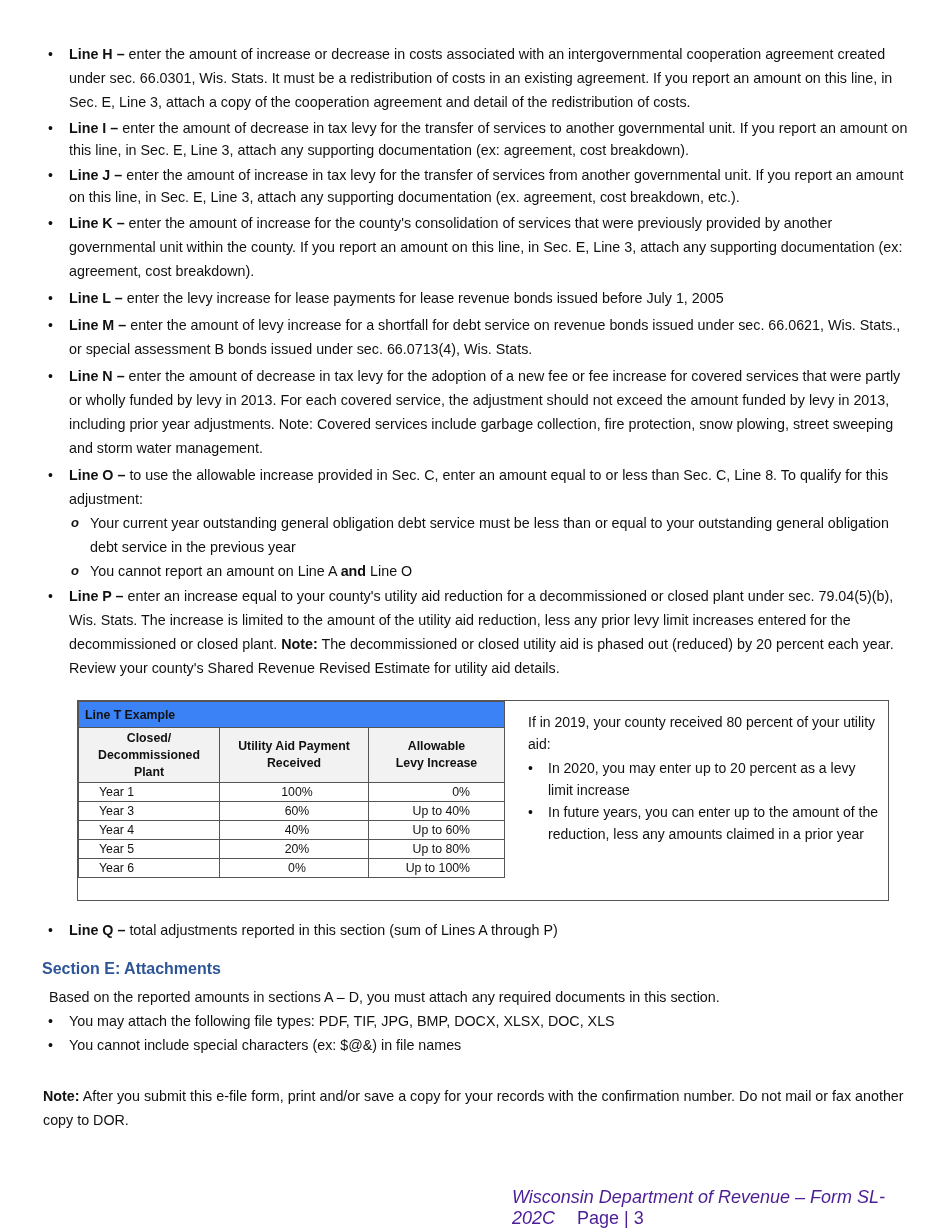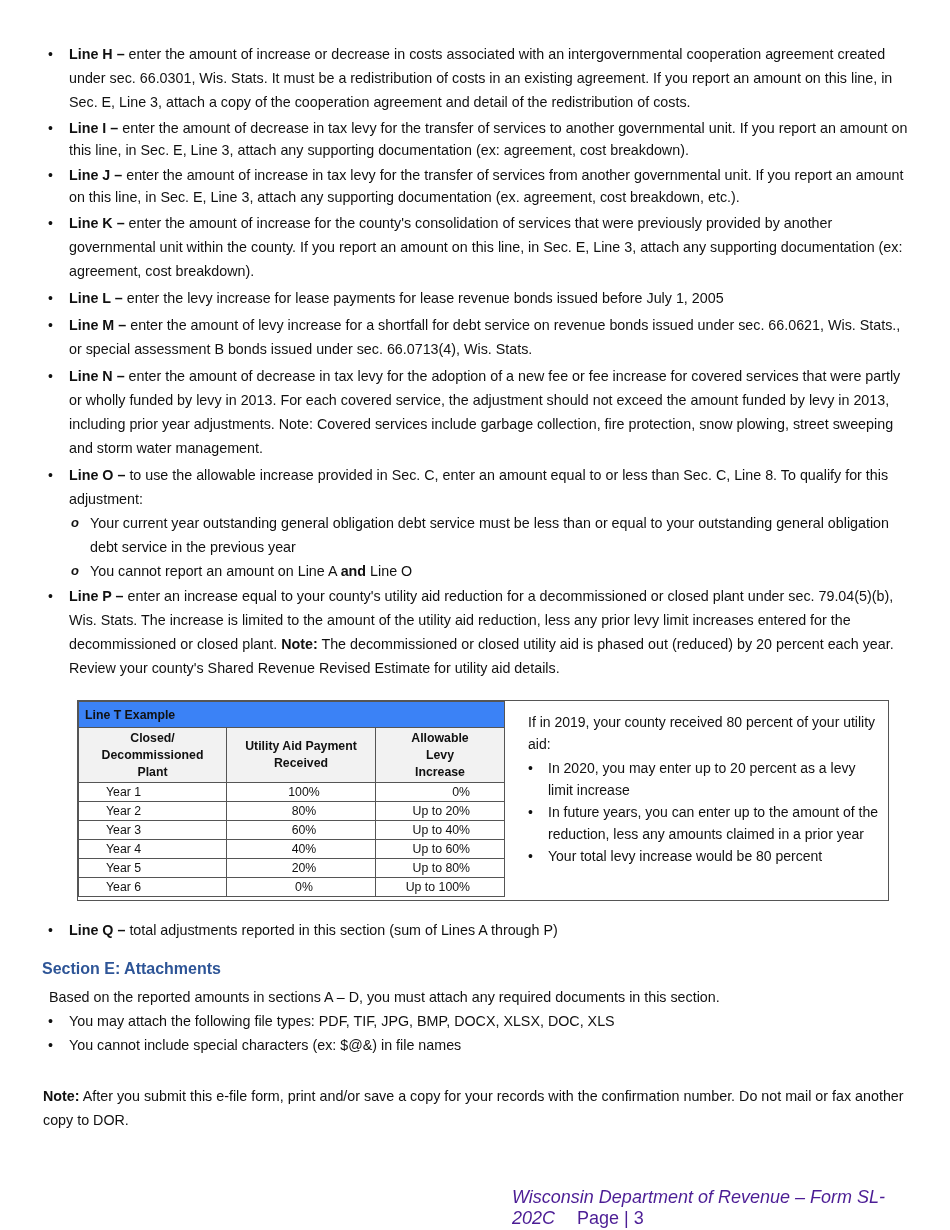--- a/index.html
+++ b/index.html
@@ -13,21 +13,21 @@
   .bold { font-weight:bold; }
   ul.sub { list-style:none; margin:0; padding:0; }
   ul.sub li { position:relative; padding-left:21px; }
   ul.sub li::before { content:"o"; position:absolute; left:2px; top:0; font-style:italic; font-weight:bold; font-size:13px; }
   .example { position:absolute; left:77px; top:700px; width:810px; height:199px; border:1px solid #555; }
   table.ex { position:absolute; left:0; top:0; width:427px; border-collapse:collapse; font-size:12.3px; }
   table.ex td, table.ex th { border:1px solid #555; padding:0 6px; }
   table.ex th.title { background:#3b82f6; text-align:left; height:25px; font-weight:bold; font-size:12.3px; }
   table.ex tr.hdr th { background:#f2f2f2; height:54px; text-align:center; font-weight:bold; line-height:17px; }
   table.ex tr.row td { height:18px; line-height:18px; }
-  table.ex td.c1 { padding-left:27px; width:114px; }
+  table.ex td.c1 { padding-left:20px; width:114px; }
   table.ex td.c2 { text-align:center; width:130px; padding-left:12px; }
   table.ex td.c3 { text-align:right; padding-right:34px; }
   .ex-note { position:absolute; left:450px; top:10px; width:350px; font-size:14px; line-height:22px; }
   .ex-note ul { list-style:none; margin:2px 0 0 0; padding:0; }
   .ex-note li { position:relative; padding-left:20px; }
   .ex-note li::before { content:"\2022"; position:absolute; left:0; }
   .sec-title { position:absolute; left:42px; top:960px; font-size:16px; font-weight:bold; color:#2e5597; }
   .sec-intro { position:absolute; left:49px; top:985px; font-size:14.3px; line-height:24px; }
   ul.att { list-style:none; margin:0; padding:0; position:absolute; left:48px; top:1009px; }
   ul.att li { position:relative; padding-left:21px; font-size:14.3px; line-height:24px; }
@@ -69,25 +69,20 @@
         <th style="padding:0 14px;">Closed/ Decommissioned Plant</th>
         <th style="padding:0 14px;">Utility Aid Payment Received</th>
         <th style="padding:0 24px;">Allowable Levy Increase</th>
       </tr>
       <tr class="row">
             <td class="c1">Year 1</td>
             <td class="c2">100%</td>
             <td class="c3">0%</td>
           </tr>
       <tr class="row">
-            <td class="c1">Year 2</td>
-            <td class="c2">80%</td>
-            <td class="c3">Up to 20%</td>
-          </tr>
-      <tr class="row">
             <td class="c1">Year 3</td>
             <td class="c2">60%</td>
             <td class="c3">Up to 40%</td>
           </tr>
       <tr class="row">
             <td class="c1">Year 4</td>
             <td class="c2">40%</td>
             <td class="c3">Up to 60%</td>
           </tr>
       <tr class="row">
@@ -100,21 +95,20 @@
             <td class="c2">0%</td>
             <td class="c3">Up to 100%</td>
           </tr>
     </tbody>
       </table>
     <div class="ex-note">
       <div>If in 2019, your county received 80 percent of your utility aid:</div>
       <ul>
         <li>In 2020, you may enter up to 20 percent as a levy limit increase</li>
         <li>In future years, you can enter up to the amount of the reduction, less any amounts claimed in a prior year</li>
-        <li>Your total levy increase would be 80 percent</li>
       </ul>
     </div>
   </div>
 
   <ul class="main" style="top:918px;">
     <li><span class="bold">Line Q –</span><span> total adjustments reported in this section (sum of Lines A through P)</span></li>
   </ul>
 
   <div class="sec-title">Section E: Attachments</div>
   <div class="sec-intro">Based on the reported amounts in sections A – D, you must attach any required documents in this section.</div>

